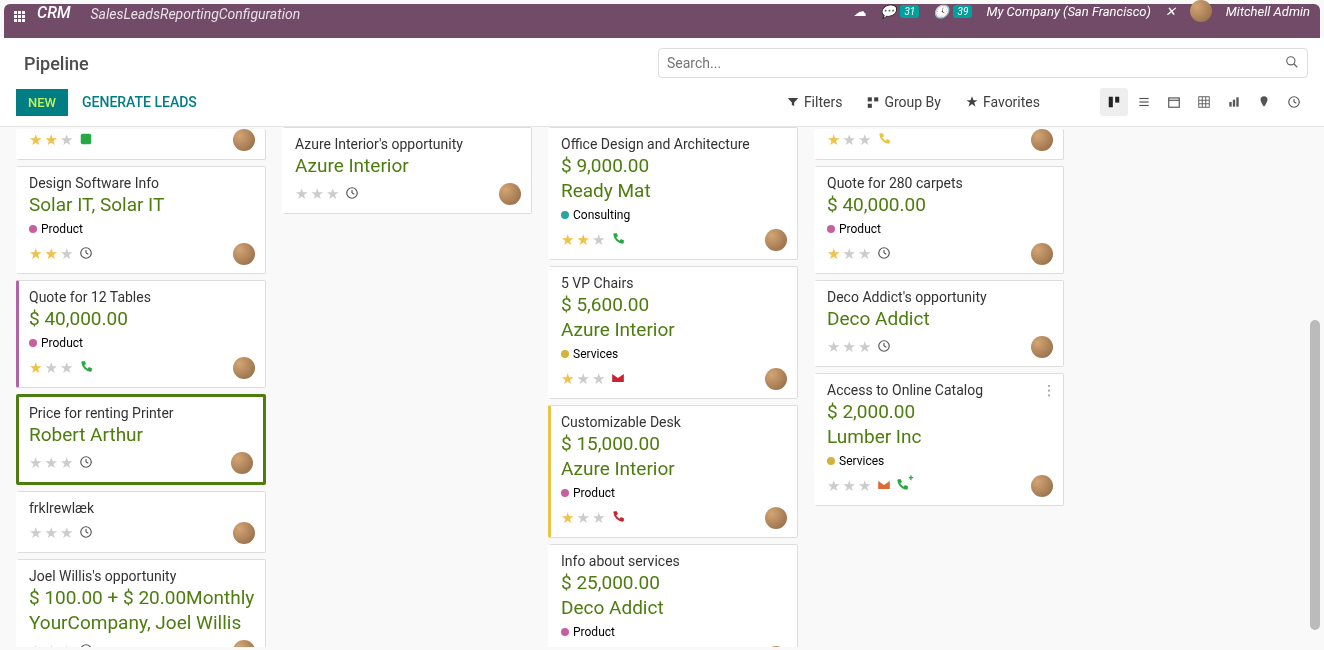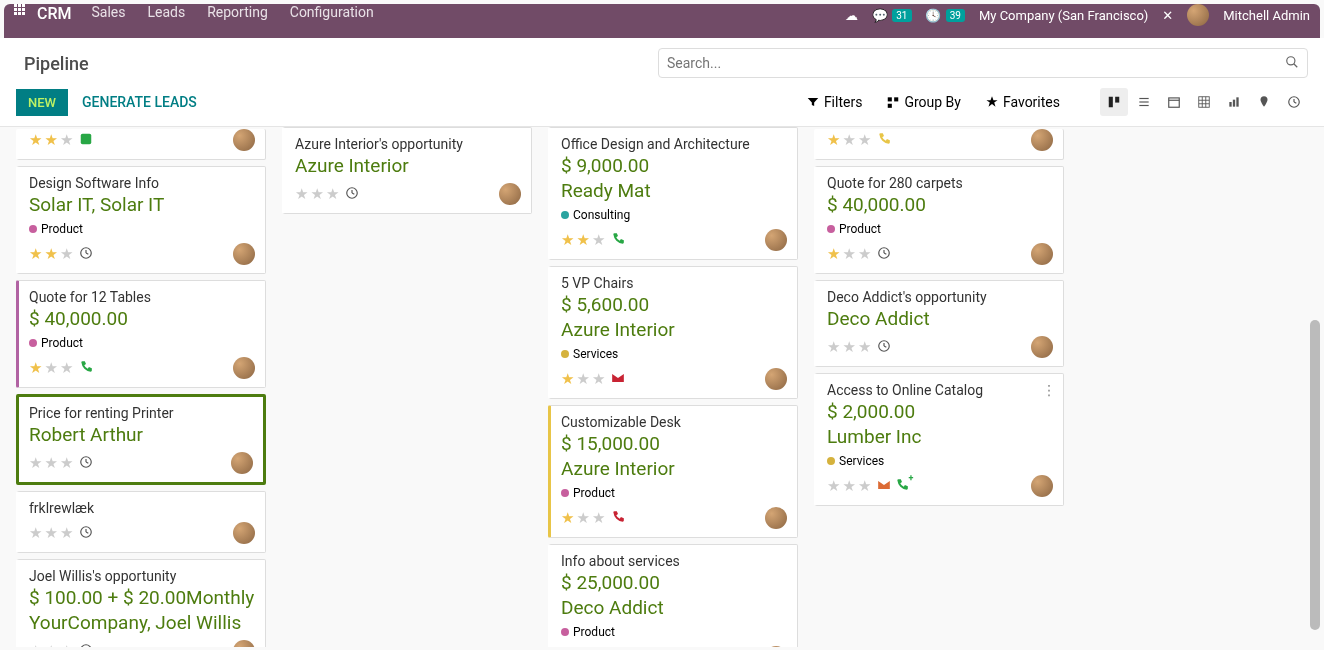--- a/index.html
+++ b/index.html
@@ -1,41 +1,41 @@
 <!DOCTYPE html>
 <html><head>
 <meta charset="utf-8">
 <style>
 * { margin: 0; padding: 0; box-sizing: border-box; font-family: -apple-system, BlinkMacSystemFont, "Segoe UI", Roboto, sans-serif; }
 body { background: #f9f9f9; width: 1324px; height: 650px; overflow: hidden; position: relative; }
 
-.topbar { background: #714b67; color: #fff; height: 34px; display: flex; align-items: flex-start; padding: 0 10px; border-radius: 6px 6px 0 0; margin: 4px 4px 0 4px; }
+.topbar { background: #714b67; color: #fff; height: 34px; display: flex; align-items: flex-end; padding: 16px 10px; border-radius: 6px 6px 0 0; margin: 4px 4px 0 4px; font-style: italic; }
 .topbar .apps-icon { display: grid; grid-template-columns: repeat(3, 3px); grid-template-rows: repeat(3, 3px); gap: 1px; margin-right: 12px; cursor: pointer; }
 .topbar .apps-icon span { background: #fff; width: 3px; height: 3px; }
 .topbar .brand { font-size: 16px; font-weight: 500; margin-right: 20px; }
-.topbar .menu { display: flex; gap: 22px; }
+.topbar .menu { display: flex; }
 .topbar .menu a { color: #e9e1e7; font-size: 14px; cursor: pointer; }
 .topbar .spacer { flex: 1; }
 .topbar .right { display: flex; align-items: center; gap: 14px; font-size: 13px; }
 .topbar .chip { display: inline-flex; align-items: center; gap: 4px; cursor: pointer; }
 .topbar .badge { background: #00a09d; color: #fff; font-size: 10px; padding: 1px 4px; border-radius: 3px; }
 .topbar .avatar { width: 22px; height: 22px; border-radius: 50%; background: radial-gradient(circle at 30% 30%, #d4a574, #8b6542); }
 
 .header { display: flex; align-items: center; padding: 10px 16px 6px 24px; background: #fff; }
 .header h1 { font-size: 18px; font-weight: 500; color: #4c4c4c; }
 .header .search-wrap { flex: 1; display: flex; justify-content: flex-end; }
 .header .search { width: 650px; border: 1px solid #ddd; border-radius: 4px; padding: 6px 30px 6px 8px; font-size: 14px; position: relative; }
 .header .search input { border: none; width: 100%; outline: none; font-size: 14px; }
 .header .search-icon { position: absolute; right: 8px; top: 6px; color: #666; }
 
 .toolbar { display: flex; align-items: center; padding: 4px 16px 10px 16px; background: #fff; border-bottom: 1px solid #e5e5e5; }
 .btn-new { background: #017e84; color: #bef264; padding: 6px 12px; font-size: 13px; font-weight: 500; border: none; cursor: pointer; margin-right: 14px; }
 .btn-gen { color: #017e84; font-size: 14px; font-weight: 500; cursor: pointer; background: none; border: none; }
 .toolbar .spacer { flex: 1; }
-.toolbar .filters { display: flex; gap: 24px; color: #000000; font-size: 14px; margin-right: 40px; }
+.toolbar .filters { display: flex; gap: 24px; color: #404040; font-size: 14px; margin-right: 60px; }
 .toolbar .filters span { cursor: pointer; display: inline-flex; align-items: center; gap: 4px; }
 .toolbar .views { display: flex; gap: 2px; }
 .toolbar .views .vbtn { width: 28px; height: 28px; display: flex; align-items: center; justify-content: center; cursor: pointer; color: #555; border-radius: 3px; }
 .toolbar .views .vbtn.active { background: #eee; color: #222; }
 
 .board { display: flex; gap: 16px; padding: 0 16px; overflow: hidden; height: 520px; }
 .column { width: 250px; flex-shrink: 0; }
 .card { background: #fff; border: 1px solid #ddd; border-radius: 2px; padding: 8px 10px; margin-bottom: 6px; position: relative; border-left: 3px solid transparent; }
 .card.highlight { border: 3px solid #4d7c0f; }
 .card .title { font-size: 14px; color: #333; margin-bottom: 2px; }

